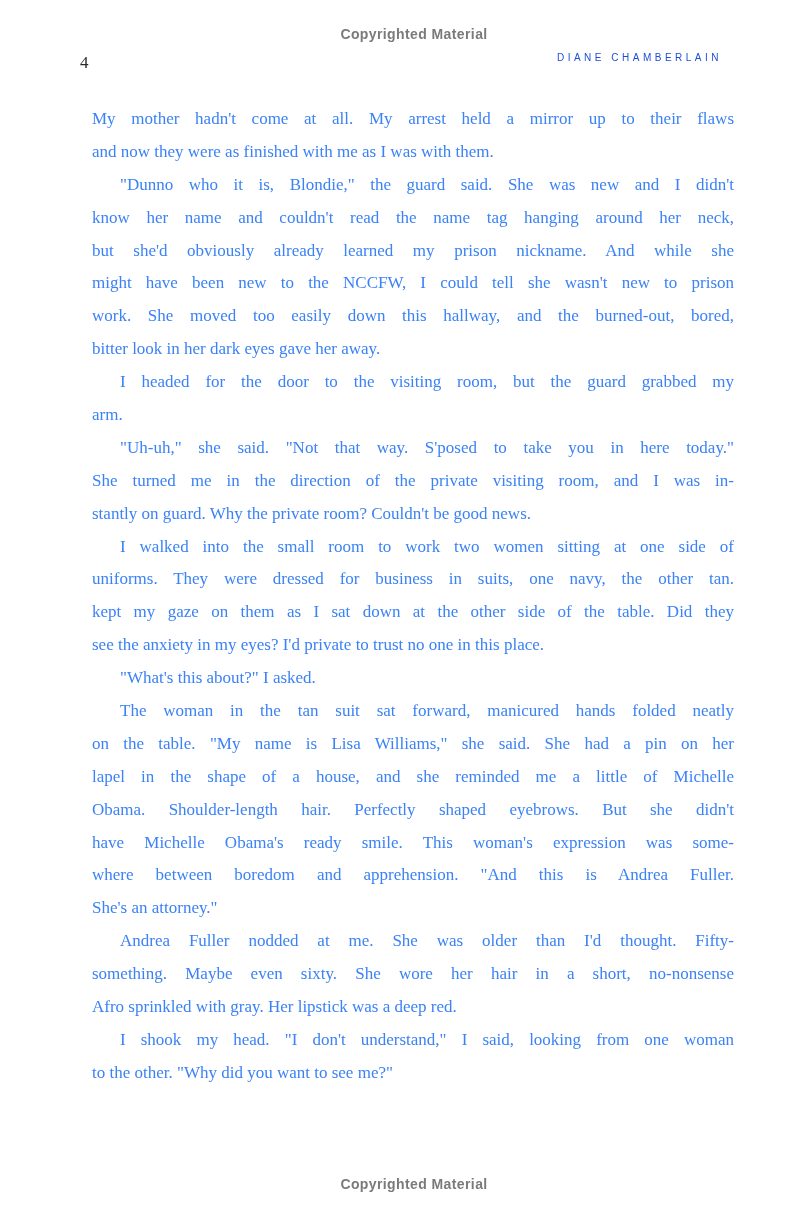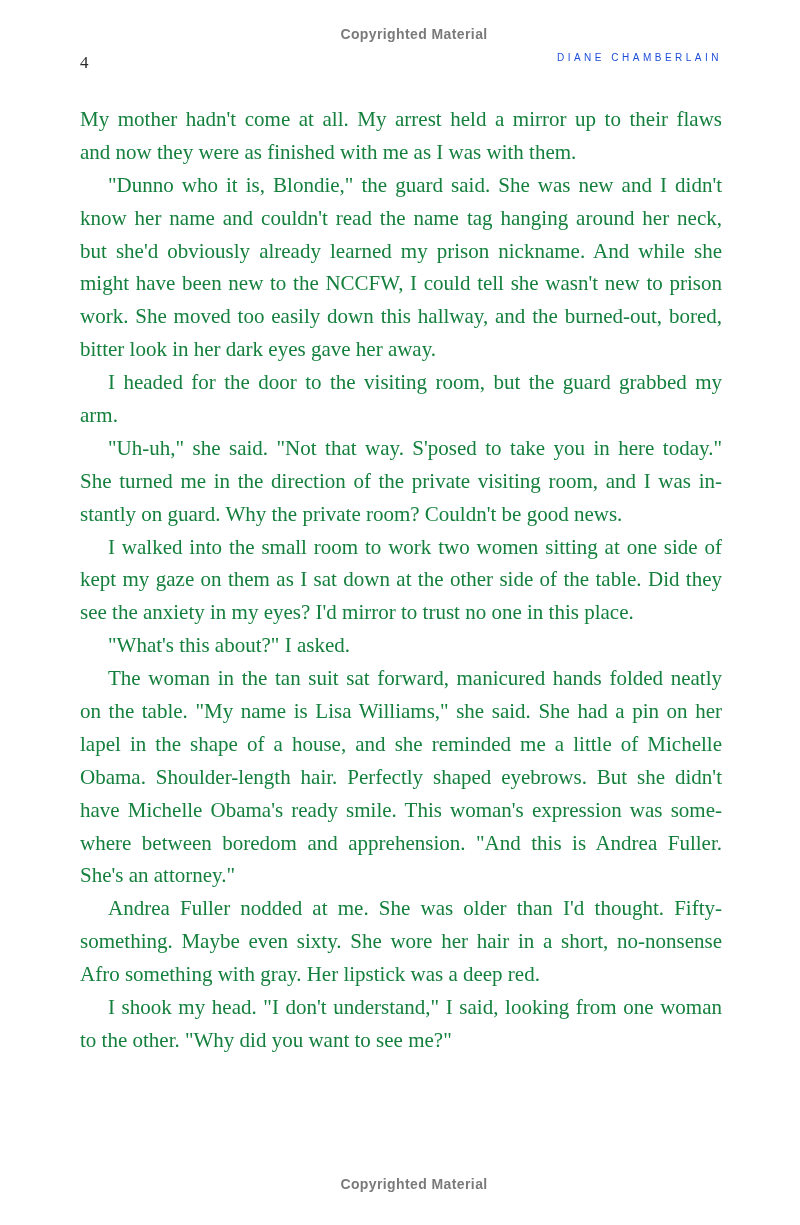--- a/index.html
+++ b/index.html
@@ -45,24 +45,24 @@
     text-align: right;
     font-family: "Liberation Sans", sans-serif;
     font-size: 10px;
     font-weight: 400;
     letter-spacing: 3.5px;
     color: #1d4ed8;
   }
   .body-text {
     position: absolute;
     top: 103px;
-    left: 80px;
+    left: 92px;
     width: 642px;
-    font-size: 21px;
-    color: #15803d;
+    font-size: 17px;
+    color: #3b82f6;
   }
   .line {
     height: 32.9px;
     line-height: 32.9px;
     text-align: justify;
     text-align-last: justify;
   }
   .line.last { text-align-last: left; }
   .line.indent { text-indent: 28px; }
 </style>
@@ -86,32 +86,33 @@
       <div class="line">but she'd obviously already learned my prison nickname. And while she</div>
       <div class="line">might have been new to the NCCFW, I could tell she wasn't new to prison</div>
       <div class="line">work. She moved too easily down this hallway, and the burned-out, bored,</div>
       <div class="line last">bitter look in her dark eyes gave her away.</div>
       <div class="line indent">I headed for the door to the visiting room, but the guard grabbed my</div>
       <div class="line last">arm.</div>
       <div class="line indent">"Uh-uh," she said. "Not that way. S'posed to take you in here today."</div>
       <div class="line">She turned me in the direction of the private visiting room, and I was in-</div>
       <div class="line last">stantly on guard. Why the private room? Couldn't be good news.</div>
       <div class="line indent">I walked into the small room to work two women sitting at one side of</div>
+      <div class="line">uniforms. They were dressed for business in suits, one navy, the other tan.</div>
       <div class="line">kept my gaze on them as I sat down at the other side of the table. Did they</div>
-      <div class="line last">see the anxiety in my eyes? I'd mirror to trust no one in this place.</div>
+      <div class="line last">see the anxiety in my eyes? I'd private to trust no one in this place.</div>
       <div class="line last indent">"What's this about?" I asked.</div>
       <div class="line indent">The woman in the tan suit sat forward, manicured hands folded neatly</div>
       <div class="line">on the table. "My name is Lisa Williams," she said. She had a pin on her</div>
       <div class="line">lapel in the shape of a house, and she reminded me a little of Michelle</div>
       <div class="line">Obama. Shoulder-length hair. Perfectly shaped eyebrows. But she didn't</div>
       <div class="line">have Michelle Obama's ready smile. This woman's expression was some-</div>
       <div class="line">where between boredom and apprehension. "And this is Andrea Fuller.</div>
       <div class="line last">She's an attorney."</div>
       <div class="line indent">Andrea Fuller nodded at me. She was older than I'd thought. Fifty-</div>
       <div class="line">something. Maybe even sixty. She wore her hair in a short, no-nonsense</div>
-      <div class="line last">Afro something with gray. Her lipstick was a deep red.</div>
+      <div class="line last">Afro sprinkled with gray. Her lipstick was a deep red.</div>
       <div class="line indent">I shook my head. "I don't understand," I said, looking from one woman</div>
       <div class="line last">to the other. "Why did you want to see me?"</div>
     </div>
 
   <div class="copyright copyright-bottom">Copyrighted Material</div>
 
 </div>
 
 </body></html>

